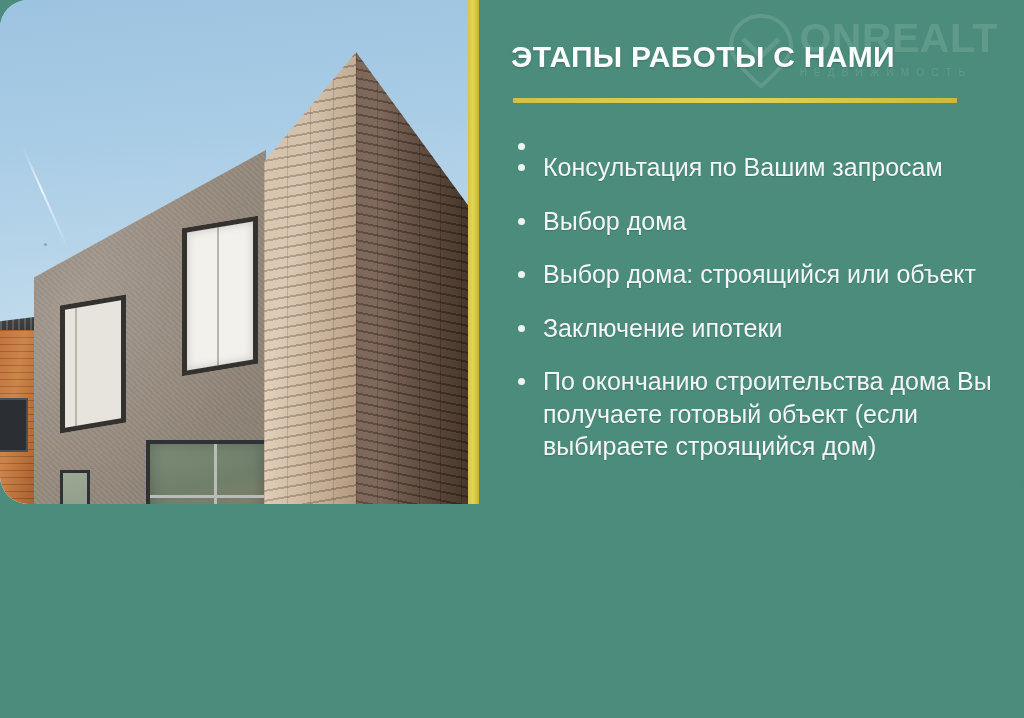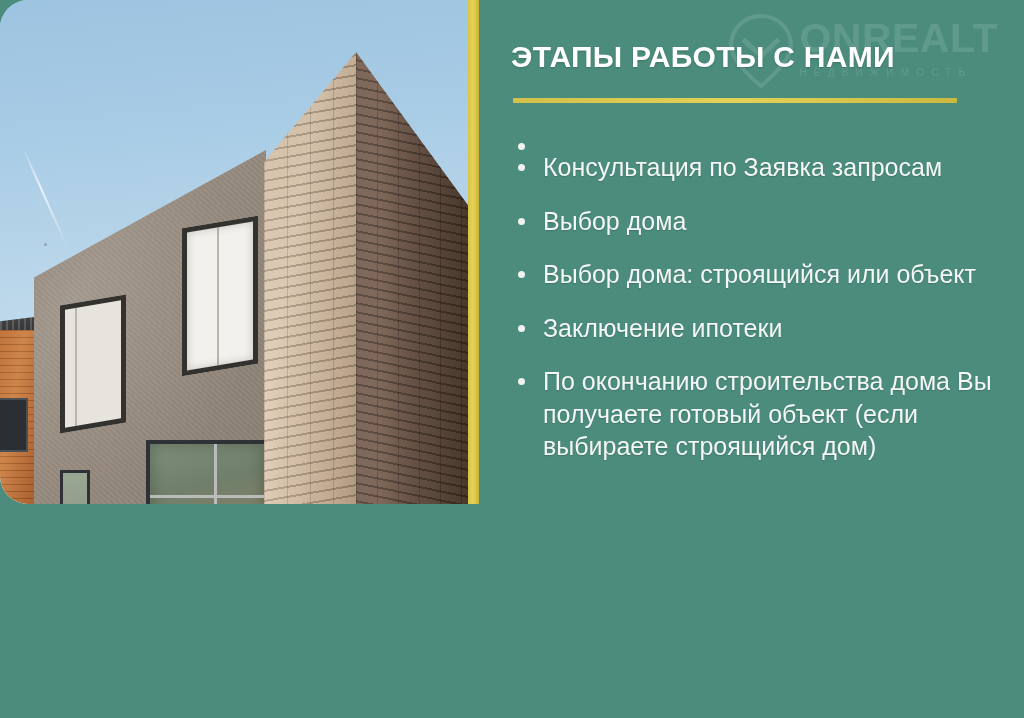--- a/index.html
+++ b/index.html
@@ -334,21 +334,21 @@
 
     <div class="title">ЭТАПЫ РАБОТЫ С НАМИ</div>
     <div class="rule"></div>
 
     <ul class="list">
       <li>
         <span class="bullet"></span>
       </li>
       <li>
         <span class="bullet"></span>
-        <span>Консультация по Заявка запросам</span>
+        <span>Консультация по Вашим запросам</span>
       </li>
       <li>
         <span class="bullet"></span>
         <span>Выбор дома</span>
       </li>
       <li>
         <span class="bullet"></span>
         <span>Выбор дома: строящийся или объект</span>
       </li>
       <li>

